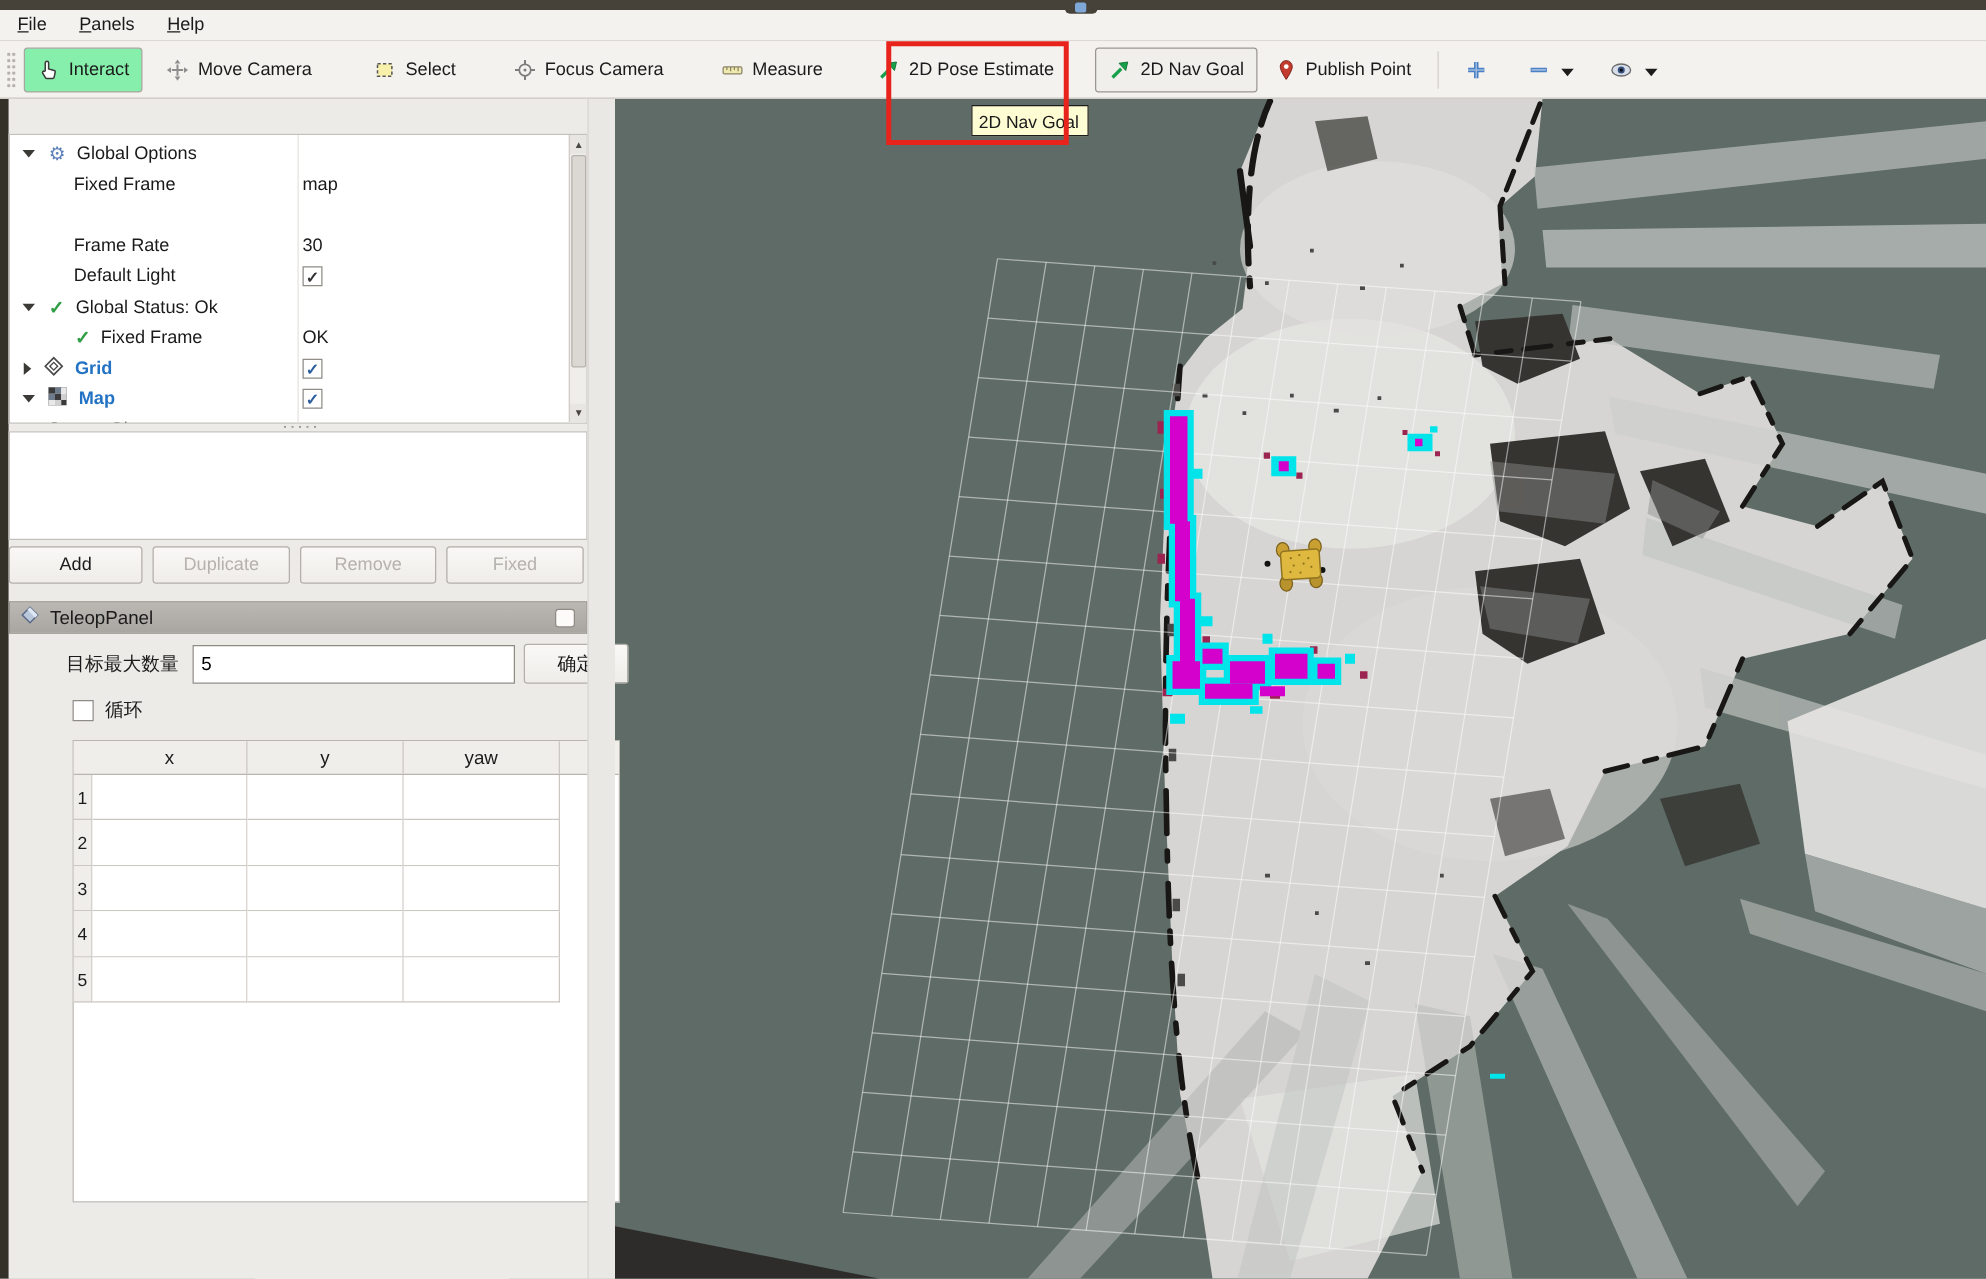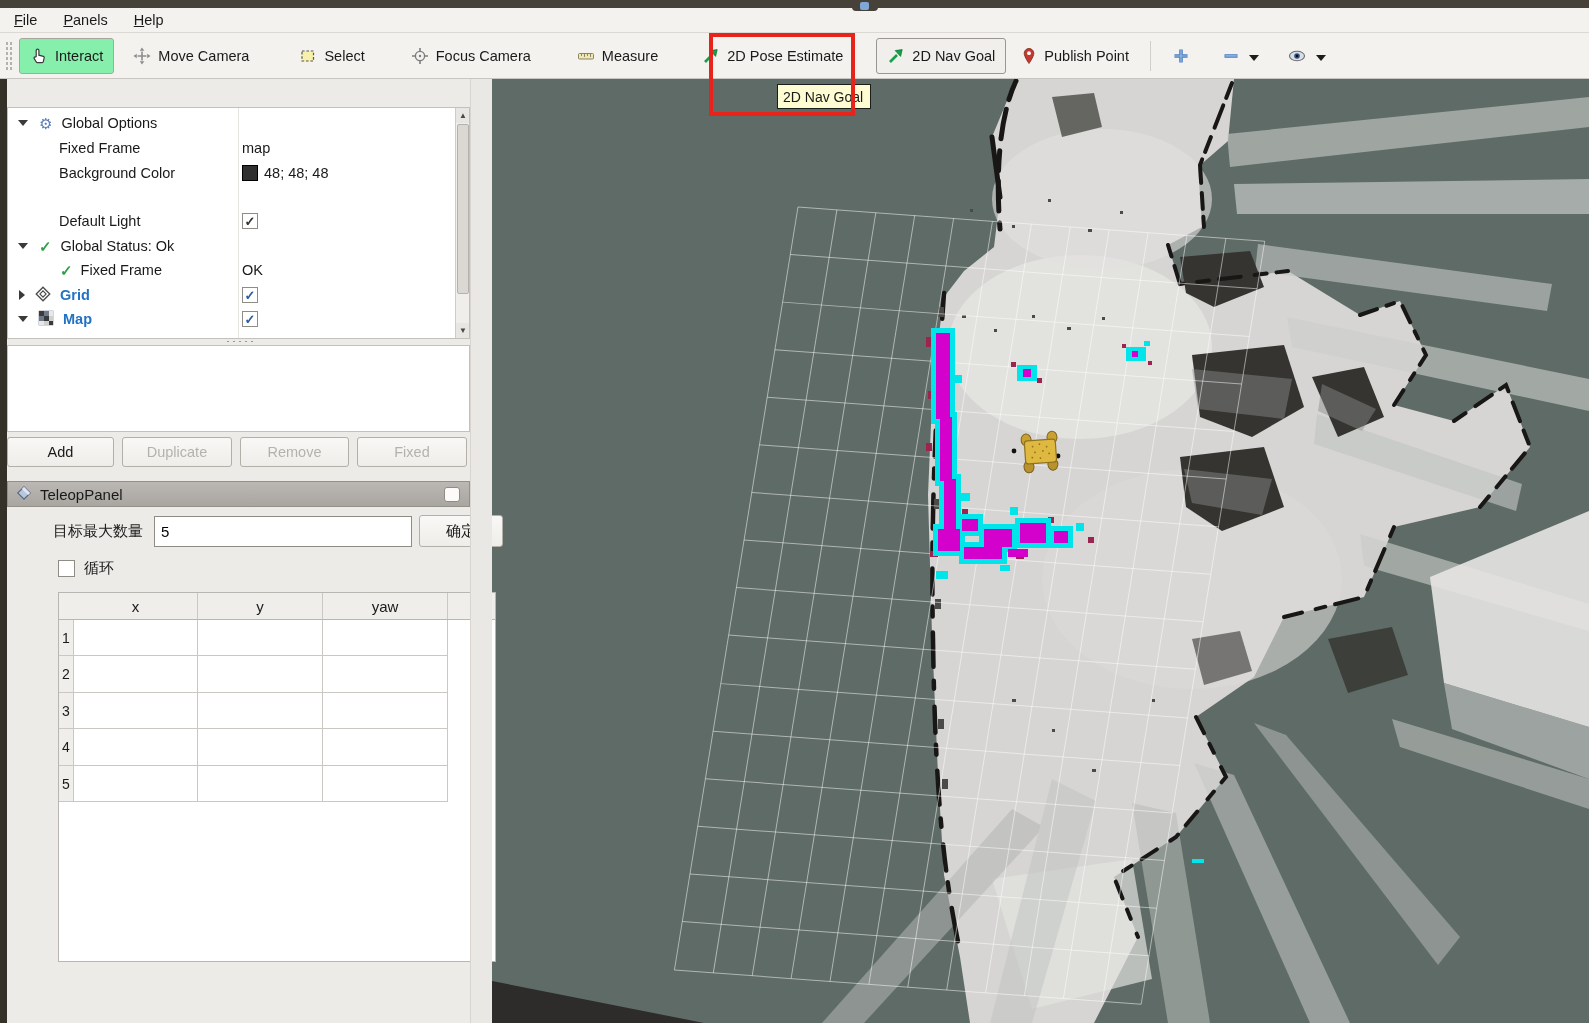--- a/index.html
+++ b/index.html
@@ -225,28 +225,25 @@
       <span class="tri-down" style="margin-left:10px"></span>
       <span class="gear" style="margin-left:11px">⚙</span>
       <span class="tname" style="margin-left:9px">Global Options</span>
     </div>
 
     <div class="trow" style="top:28px">
       <span class="tname" style="margin-left:51px">Fixed Frame</span>
       <span class="tval">map</span>
     </div>
 
-    <div class="trow" style="top:53px">
-      <span class="tname" style="margin-left:51px">Background Color</span>
-      <span class="tval">
-          <span class="swatch"></span>
-          <span>48; 48; 48</span>
-        </span>
-    </div>
-
+
+    <div class="trow" style="top:77px">
+      <span class="tname" style="margin-left:51px">Frame Rate</span>
+      <span class="tval">30</span>
+    </div>
 
     <div class="trow" style="top:101px">
       <span class="tname" style="margin-left:51px">Default Light</span>
       <span class="tval">
           <span class="cbox" style="color:#333">✓</span>
         </span>
     </div>
 
     <div class="trow" style="top:126px">
       <span class="tri-down" style="margin-left:10px"></span>

